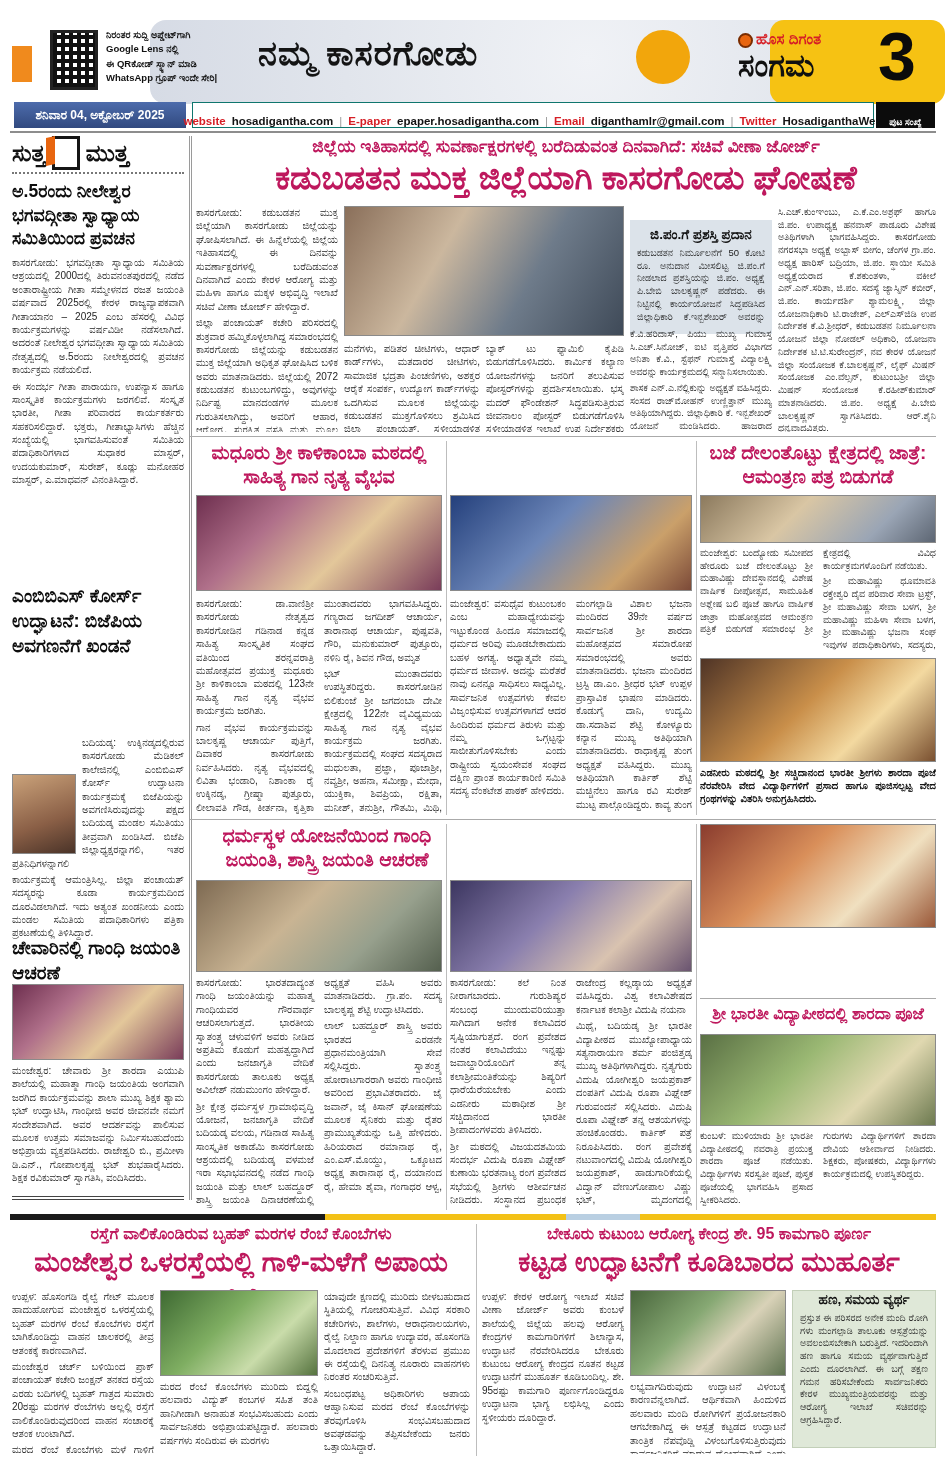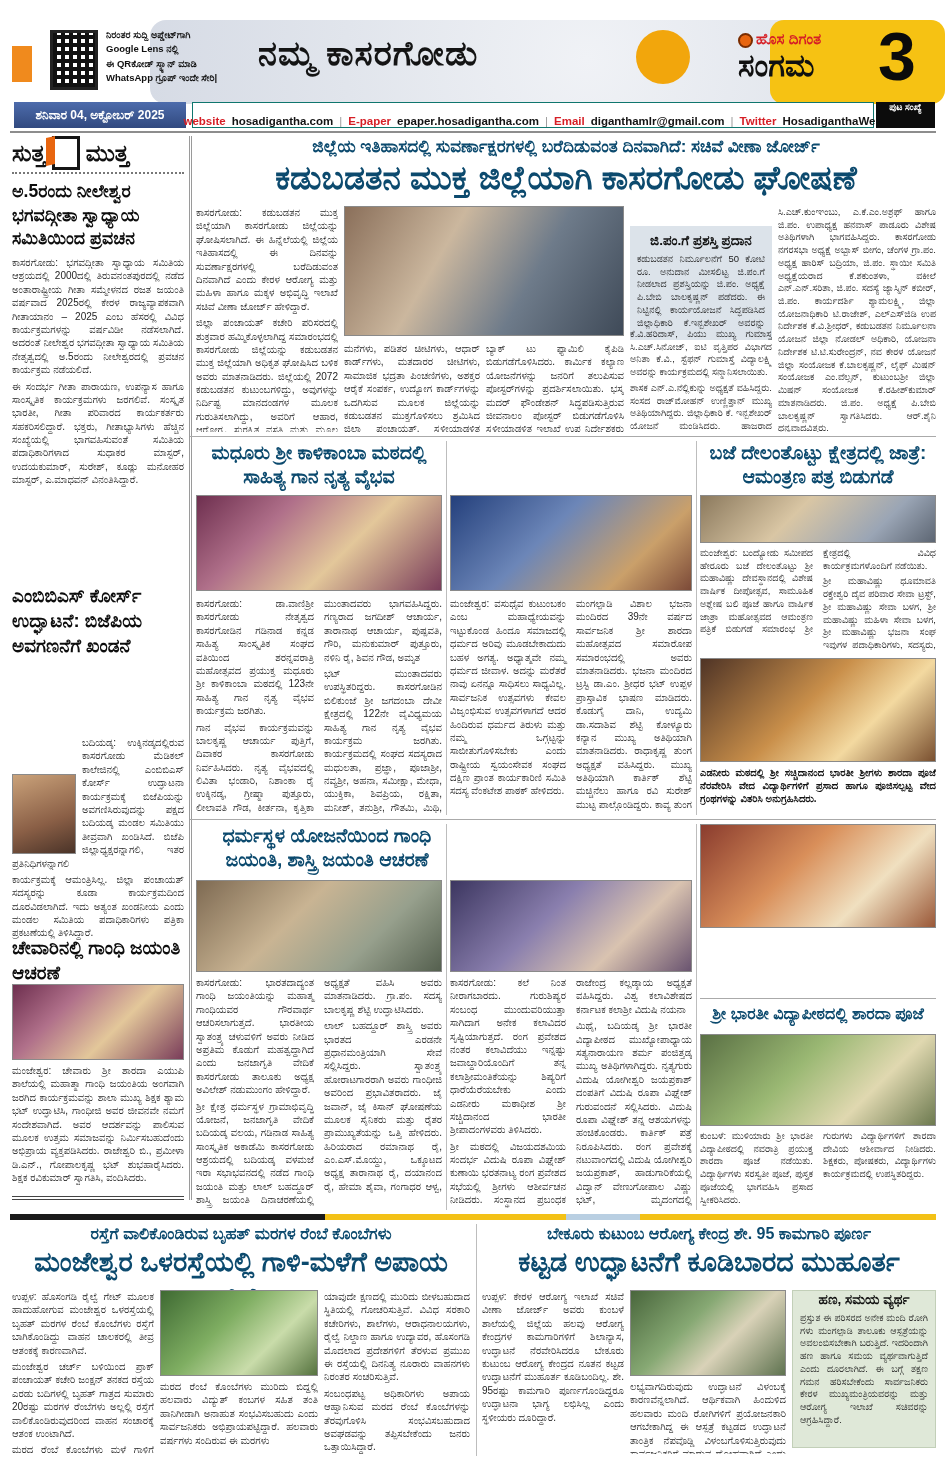--- a/index.html
+++ b/index.html
@@ -2,21 +2,21 @@
 <html><head>
 <meta charset="utf-8">
 <style>
   html,body{margin:0;padding:0;background:#9c9c9c;}
   #page{position:relative;width:945px;height:1460px;background:#ffffff;
         font-family:"Liberation Sans","DejaVu Sans",sans-serif;color:#1c1c1c;overflow:hidden;}
   .abs{position:absolute;box-sizing:border-box;}
   .body{font-size:10px;line-height:1.34;text-align:justify;color:#1d1d1d;overflow:hidden;}
   .body p{margin:0 0 3px 0;}
   .small{font-size:9.5px;}
-  .h-center{font-weight:900;color:#0c4a6e;text-align:center;line-height:1.25;}
+  .h-center{font-weight:900;color:#be185d;text-align:center;line-height:1.25;}
   .photo{border:1px solid #8a8a8a;}
   .caption{font-size:10px;font-weight:700;line-height:1.3;color:#141414;text-align:justify;overflow:hidden;}
   .cols2{column-count:2;column-gap:10px;}
   .vsep{border-left:1px solid #bdbdbd;width:0;}
   .vsep-double{border-left:3px double #9a9a9a;width:0;}
   .hrule{border-top:1px solid #aaaaaa;height:0;}
   
   .band{background:radial-gradient(circle at 55% 45%, #f0f2f6 0%, #e1e5ec 55%, #d6dbe5 100%);border-radius:16px;}
   .yellowblock{background:#f6c213;border-radius:14px;}
   .yellowcircle{background:#f2a60c;border-radius:50%;}
@@ -24,21 +24,21 @@
   .brand{color:#d61f26;font-weight:800;font-size:15px;white-space:nowrap;}
   .branddot{display:inline-block;width:11px;height:11px;border-radius:50%;background:#e8650f;border:2px solid #7a2c00;vertical-align:middle;margin-right:3px;}
   .sectionname{font-size:31px;font-weight:900;color:#101010;white-space:nowrap;}
   .bignum{font-size:68px;font-weight:900;color:#0b0b0b;line-height:1;}
   .datebox{background:linear-gradient(#4d6cac,#31497f);color:#fff;font-size:12px;font-weight:700;
            display:flex;align-items:center;justify-content:center;}
   .contactstrip{background:#fff;border:1px solid #0f766e;font-size:11.5px;display:flex;align-items:flex-end;justify-content:center;gap:6px;white-space:nowrap;}
   .contactstrip .lbl{color:#d61f26;font-weight:700;}
   .contactstrip .val{color:#141414;font-weight:700;}
   .contactstrip .sep::after{content:"|";color:#9a9a9a;font-weight:400;}
-  .pagelabelbox{background:#0c0c0c;color:#fff;font-size:9px;font-weight:700;display:flex;align-items:flex-start;justify-content:center;}
+  .pagelabelbox{background:#0c0c0c;color:#fff;font-size:9px;font-weight:700;display:flex;align-items:flex-end;justify-content:center;}
   .orangetab{background:#f08a1d;}
   .qr{background:
       repeating-linear-gradient(0deg,#111 0 4px,transparent 4px 8px),
       repeating-linear-gradient(90deg,#111 0 4px,#fff 4px 8px);
       border:3px solid #222;outline:2px solid #fff;}
   .qrtext{font-size:9.5px;font-weight:700;line-height:1.5;color:#111;}
   
   .sb-head{display:flex;align-items:center;gap:6px;font-size:23px;font-weight:900;color:#111;
            border-bottom:2px dotted #777;padding-bottom:4px;}
   .door{width:22px;height:28px;border:3px solid #151515;position:relative;background:#fff;}
@@ -155,21 +155,21 @@
 
   <div class="abs photo ph-meeting" style="left:344px;top:206px;width:280px;height:130px;"></div>
 
   <div class="abs body" style="left:344px;top:342px;width:136px;height:90px;">
     <p>ಮನೆಗಳು, ಪಡಿತರ ಚೀಟಿಗಳು, ಆಧಾರ್ ಕಾರ್ಡ್‌ಗಳು, ಮತದಾರರ ಚೀಟಿಗಳು, ಸಾಮಾಜಿಕ ಭದ್ರತಾ ಪಿಂಚಣಿಗಳು, ಅಶಕ್ತರ ಆರೈಕೆ ಸಂಪರ್ಕ, ಉದ್ಯೋಗ ಕಾರ್ಡ್‌ಗಳನ್ನು ಒದಗಿಸುವ ಮೂಲಕ ಜಿಲ್ಲೆಯನ್ನು ಕಡುಬಡತನ ಮುಕ್ತಗೊಳಿಸಲು ಶ್ರಮಿಸಿದ ಜಿಲ್ಲಾ ಪಂಚಾಯತ್, ಸ್ಥಳೀಯಾಡಳಿತ ಸಂಸ್ಥೆಗಳು, ವಿವಿಧ ಇಲಾಖೆಗಳ ಅಧಿಕಾರಿಗಳನ್ನು ಸಚಿವರು ಇದೇ ವೇಳೆ ಅಭಿನಂದಿಸಿದರು. ಸಚಿವೆ ವೀಣಾ ಜೋರ್ಜ್ ಅವರು ಕುಟುಂಬಶ್ರೀಯ</p>
   </div>
   <div class="abs body" style="left:486px;top:342px;width:138px;height:90px;">
     <p>ಬ್ಯಾಕ್ ಟು ಫ್ಯಾಮಿಲಿ ಕೈಪಿಡಿ ಬಿಡುಗಡೆಗೊಳಿಸಿದರು. ಕಾರ್ಮಿಕ ಕಲ್ಯಾಣ ಯೋಜನೆಗಳನ್ನು ಜನರಿಗೆ ತಲುಪಿಸುವ ಪೋಸ್ಟರ್‌ಗಳನ್ನು ಪ್ರದರ್ಶಿಸಲಾಯಿತು. ಭಸ್ಮ ಮದರ್ ಫೌಂಡೇಶನ್ ಸಿದ್ಧಪಡಿಸುತ್ತಿರುವ ಜೀವನಾಲಂ ಪೋಸ್ಟರ್ ಬಿಡುಗಡೆಗೊಳಿಸಿ ಸ್ಥಳೀಯಾಡಳಿತ ಇಲಾಖೆ ಉಪ ನಿರ್ದೇಶಕರು ಮಾತನಾಡಿದರು.</p>
   </div>
 
-  <div class="abs graybox" style="left:630px;top:226px;width:142px;height:114px;">
+  <div class="abs graybox" style="left:630px;top:220px;width:142px;height:114px;">
     <div class="boxtitle">ಜಿ.ಪಂ.ಗೆ ಪ್ರಶಸ್ತಿ ಪ್ರದಾನ</div>
     <div class="body small" style="height:78px;">
       <p>ಕಡುಬಡತನ ನಿರ್ಮೂಲನೆಗೆ 50 ಕೋಟಿ ರೂ. ಅನುದಾನ ಮೀಸಲಿಟ್ಟ ಜಿ.ಪಂ.ಗೆ ನೀಡಲಾದ ಪ್ರಶಸ್ತಿಯನ್ನು ಜಿ.ಪಂ. ಅಧ್ಯಕ್ಷೆ ಪಿ.ಬೇಬಿ ಬಾಲಕೃಷ್ಣನ್ ಪಡೆದರು. ಈ ನಿಟ್ಟಿನಲ್ಲಿ ಕಾರ್ಯಯೋಜನೆ ಸಿದ್ಧಪಡಿಸಿದ ಜಿಲ್ಲಾಧಿಕಾರಿ ಕೆ.ಇನ್ಬಶೇಖರ್ ಅವರನ್ನು ಕಾರ್ಯಕ್ರಮದಲ್ಲಿ ಸನ್ಮಾನಿಸಲಾಯಿತು.</p>
     </div>
   </div>
   <div class="abs body small" style="left:630px;top:328px;width:142px;height:104px;">
     <p>ಕೆ.ವಿ.ಹರಿದಾಸ್, ಪಿಯು ಮುಖ್ಯ ಗುಮಾಸ್ತ ಸಿ.ಎಚ್.ಸಿನೋಜ್, ಐಟಿ ವೃತ್ತಿಪರ ವಿಭಾಗದ ಅನಿತಾ ಕೆ.ವಿ., ಸ್ಟೆಫನ್ ಗುಮಾಸ್ತೆ ವಿದ್ಯಾಲಕ್ಷ್ಮಿ ಅವರನ್ನು ಕಾರ್ಯಕ್ರಮದಲ್ಲಿ ಸನ್ಮಾನಿಸಲಾಯಿತು.</p>
     <p>ಶಾಸಕ ಎನ್.ಎ.ನೆಲ್ಲಿಕುನ್ನು ಅಧ್ಯಕ್ಷತೆ ವಹಿಸಿದ್ದರು. ಸಂಸದ ರಾಜ್‌ಮೋಹನ್ ಉಣ್ಣಿತ್ತಾನ್ ಮುಖ್ಯ ಅತಿಥಿಯಾಗಿದ್ದರು. ಜಿಲ್ಲಾಧಿಕಾರಿ ಕೆ. ಇನ್ಬಶೇಖರ್ ಯೋಜನೆ ಮಂಡಿಸಿದರು. ಹಾಜರಾದ ಎಂ.ರಾಜಗೋಪಾಲನ್, ಇ.ಚಂದ್ರಶೇಖರನ್,</p>
   </div>
   <div class="abs body small" style="left:778px;top:206px;width:158px;height:226px;">

